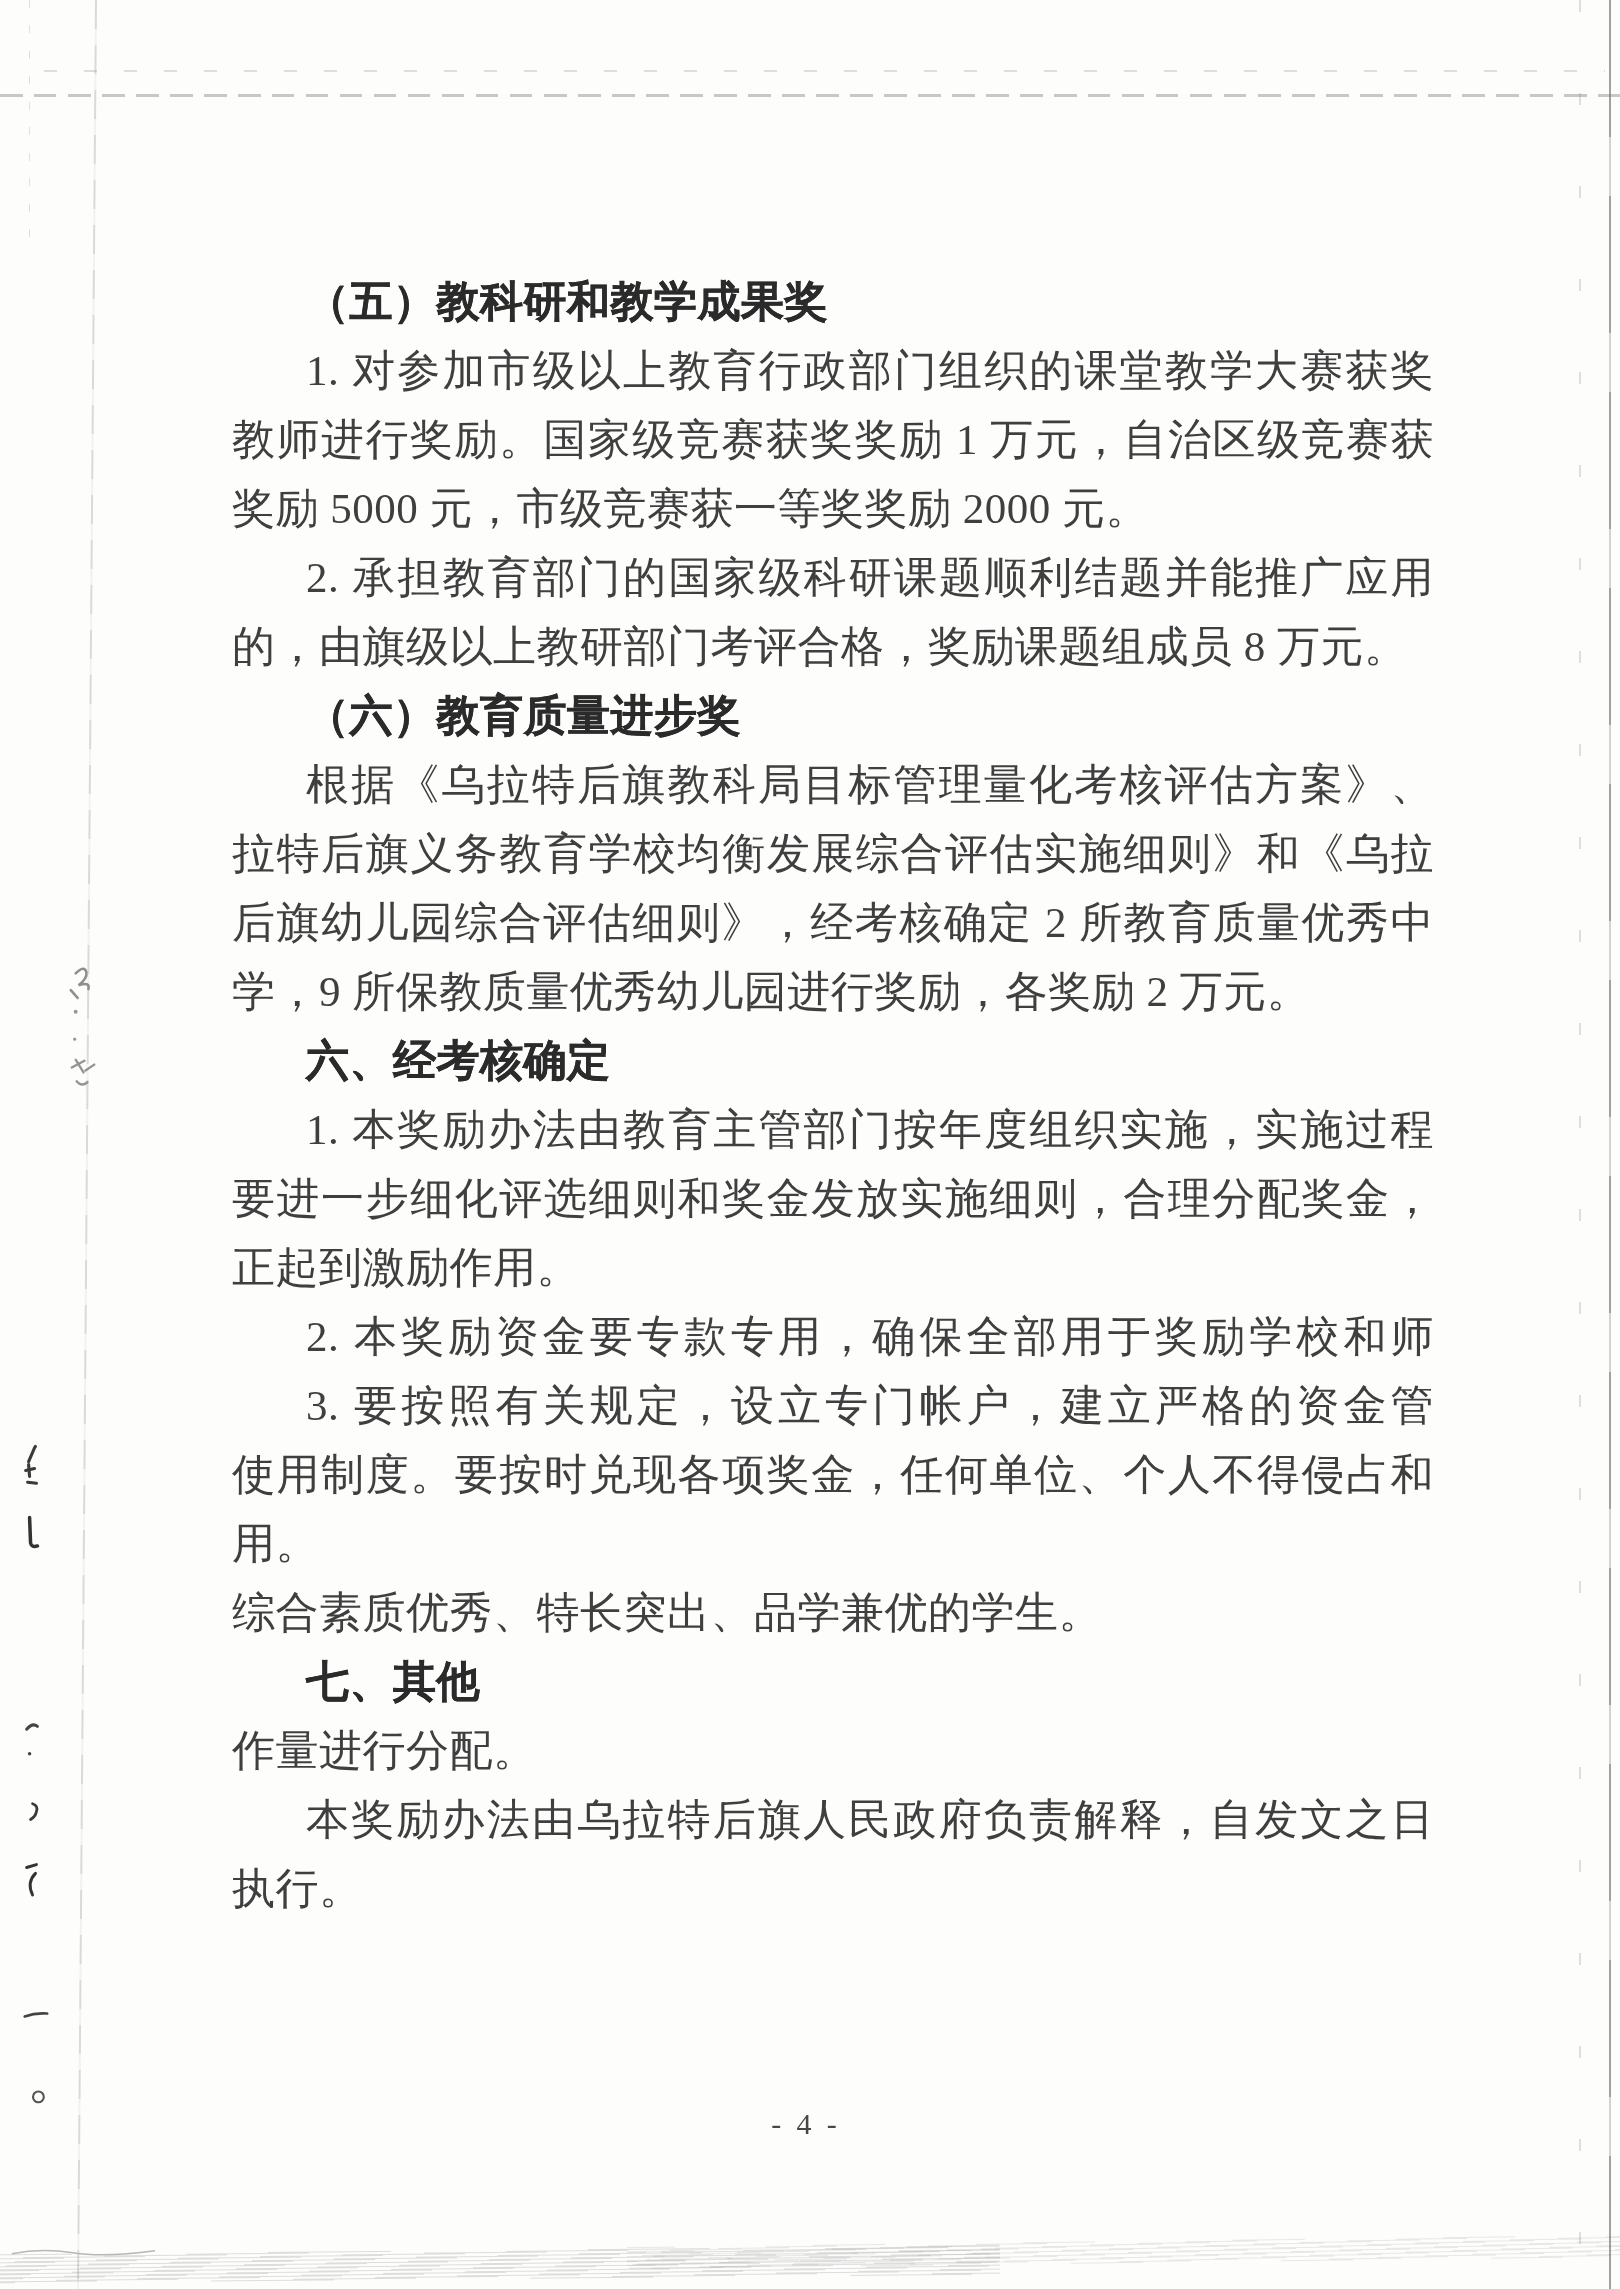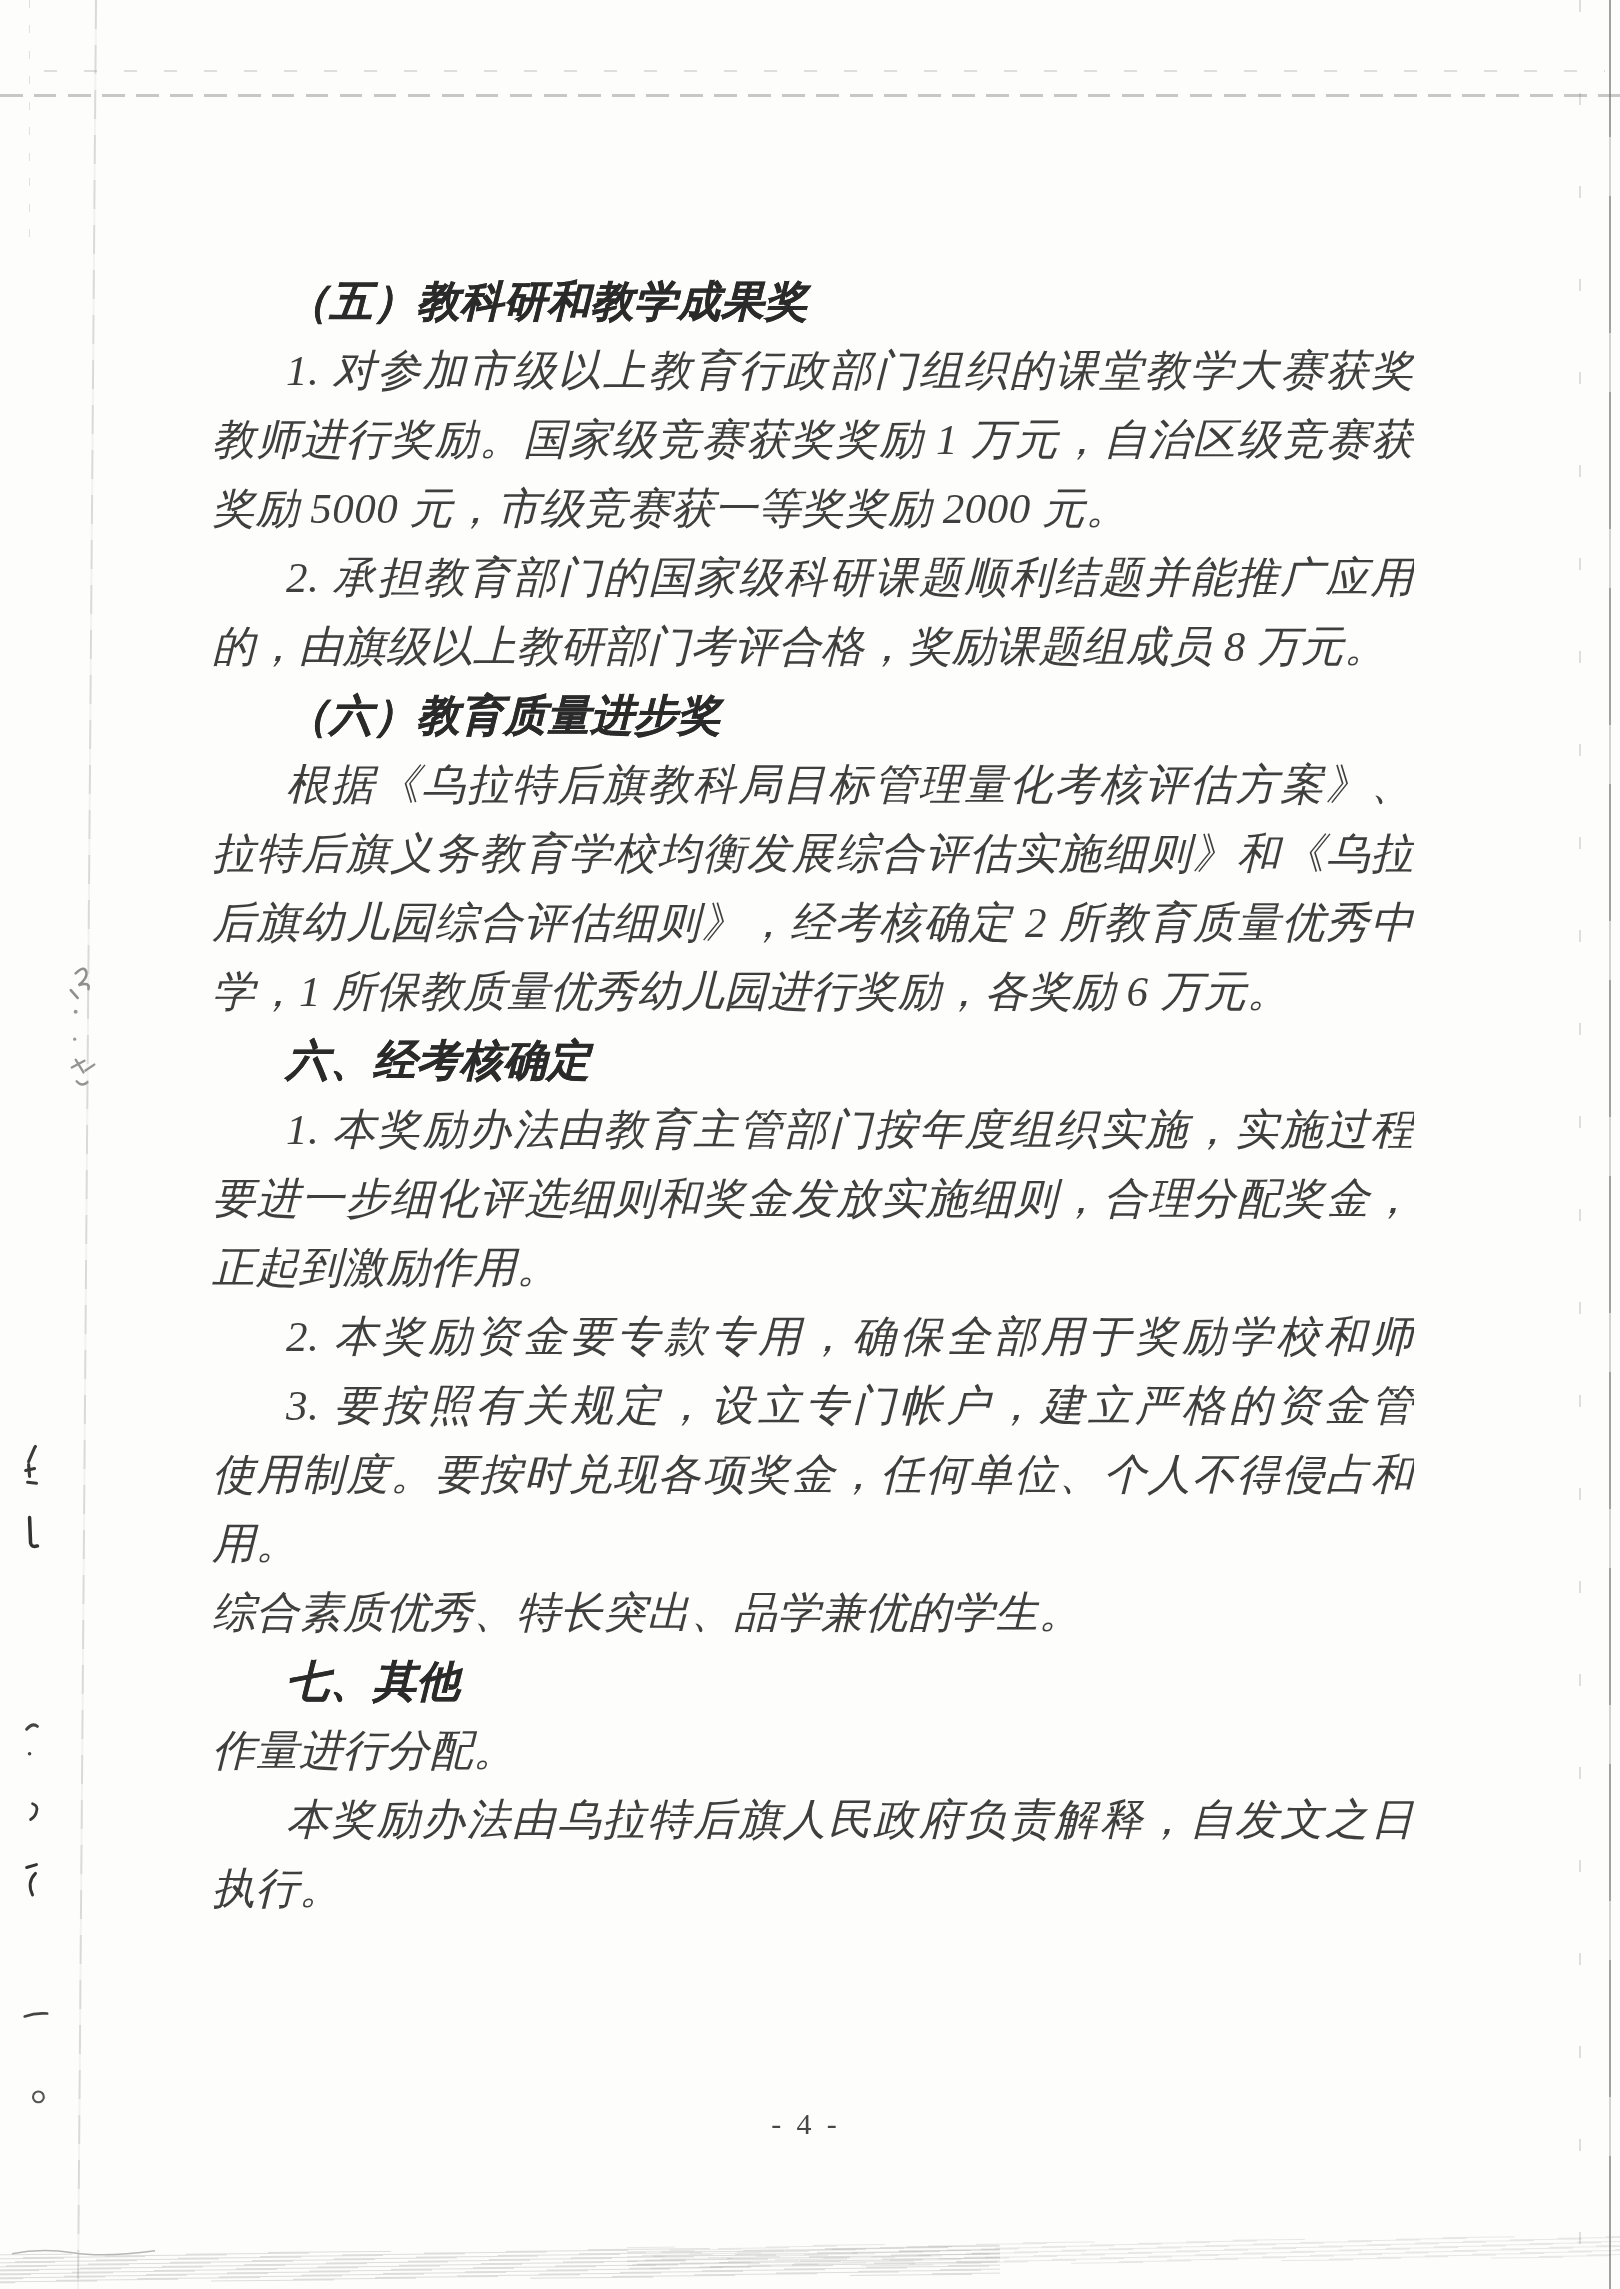--- a/index.html
+++ b/index.html
@@ -54,23 +54,22 @@
   .bottom-streak-2{
     position:absolute;left:627px;top:2241px;width:1010px;height:21.6px;
     background:repeating-linear-gradient(178.8deg,
       rgba(120,120,120,.16) 0 1.5px, transparent 1.5px 4.4px);
     transform:rotate(-0.7deg);filter:blur(0.4px);
   }
   .margin-marks{position:absolute;left:0;top:0;}
 
   
   .text-column{
-    position:absolute;left:212px;top:267px;width:1202px;
+    position:absolute;left:232px;top:267px;width:1202px;
     color:#3f3f3f;
-    font-style:italic;
   }
   .line{
     height:69px;line-height:69px;font-size:43px;
     overflow:hidden;white-space:normal;
     letter-spacing:0.5px;
   }
   .line.indent{text-indent:74px;}
   .line.fill{text-align:justify;text-align-last:justify;}
   .line.heading{
     font-weight:700;color:#2b2b2b;
@@ -144,21 +143,21 @@
       <div class="line heading indent">（五）教科研和教学成果奖</div>
       <div class="line body indent fill">1. 对参加市级以上教育行政部门组织的课堂教学大赛获奖</div>
       <div class="line body fill">教师进行奖励。国家级竞赛获奖奖励 1 万元，自治区级竞赛获奖</div>
       <div class="line body">奖励 5000 元，市级竞赛获一等奖奖励 2000 元。</div>
       <div class="line body indent fill">2. 承担教育部门的国家级科研课题顺利结题并能推广应用</div>
       <div class="line body">的，由旗级以上教研部门考评合格，奖励课题组成员 8 万元。</div>
       <div class="line heading indent">（六）教育质量进步奖</div>
       <div class="line body indent fill">根据《乌拉特后旗教科局目标管理量化考核评估方案》、《乌</div>
       <div class="line body fill">拉特后旗义务教育学校均衡发展综合评估实施细则》和《乌拉特</div>
       <div class="line body fill">后旗幼儿园综合评估细则》，经考核确定 2 所教育质量优秀中小</div>
-      <div class="line body">学，1 所保教质量优秀幼儿园进行奖励，各奖励 6 万元。</div>
+      <div class="line body">学，9 所保教质量优秀幼儿园进行奖励，各奖励 2 万元。</div>
       <div class="line heading indent">六、经考核确定</div>
       <div class="line body indent fill">1. 本奖励办法由教育主管部门按年度组织实施，实施过程中</div>
       <div class="line body fill">要进一步细化评选细则和奖金发放实施细则，合理分配奖金，真</div>
       <div class="line body">正起到激励作用。</div>
       <div class="line body indent fill">2. 本奖励资金要专款专用，确保全部用于奖励学校和师生。</div>
       <div class="line body indent fill">3. 要按照有关规定，设立专门帐户，建立严格的资金管理、</div>
       <div class="line body fill">使用制度。要按时兑现各项奖金，任何单位、个人不得侵占和挪</div>
       <div class="line body">用。</div>
       <div class="line body">综合素质优秀、特长突出、品学兼优的学生。</div>
       <div class="line heading indent">七、其他</div>

